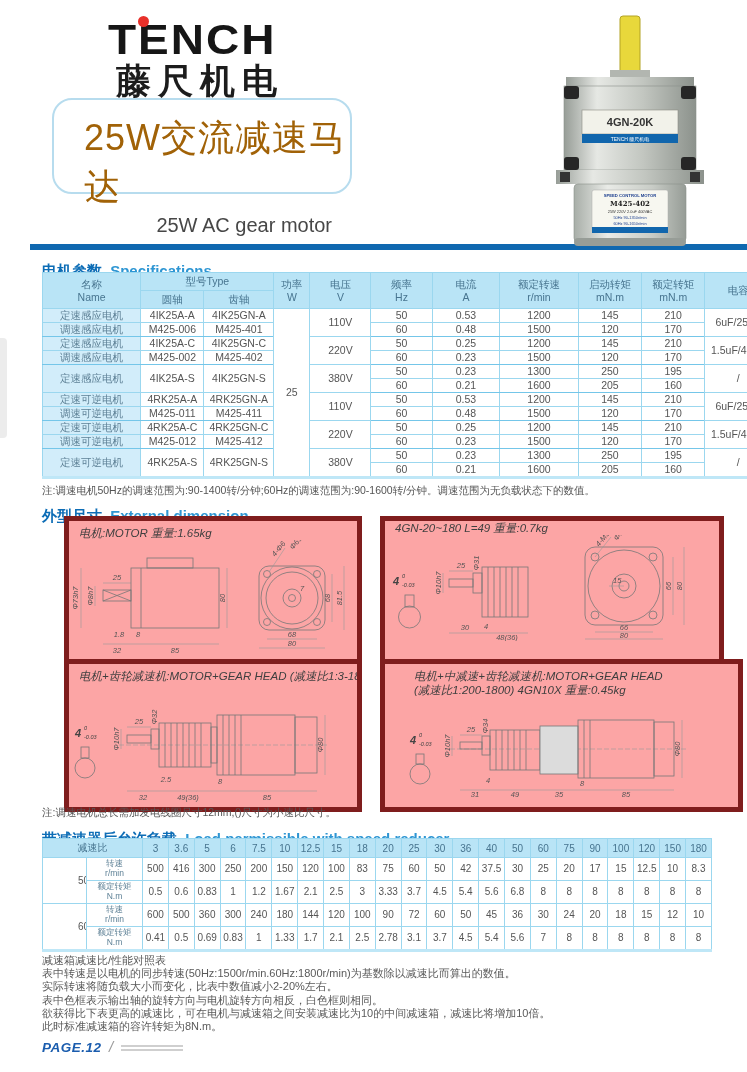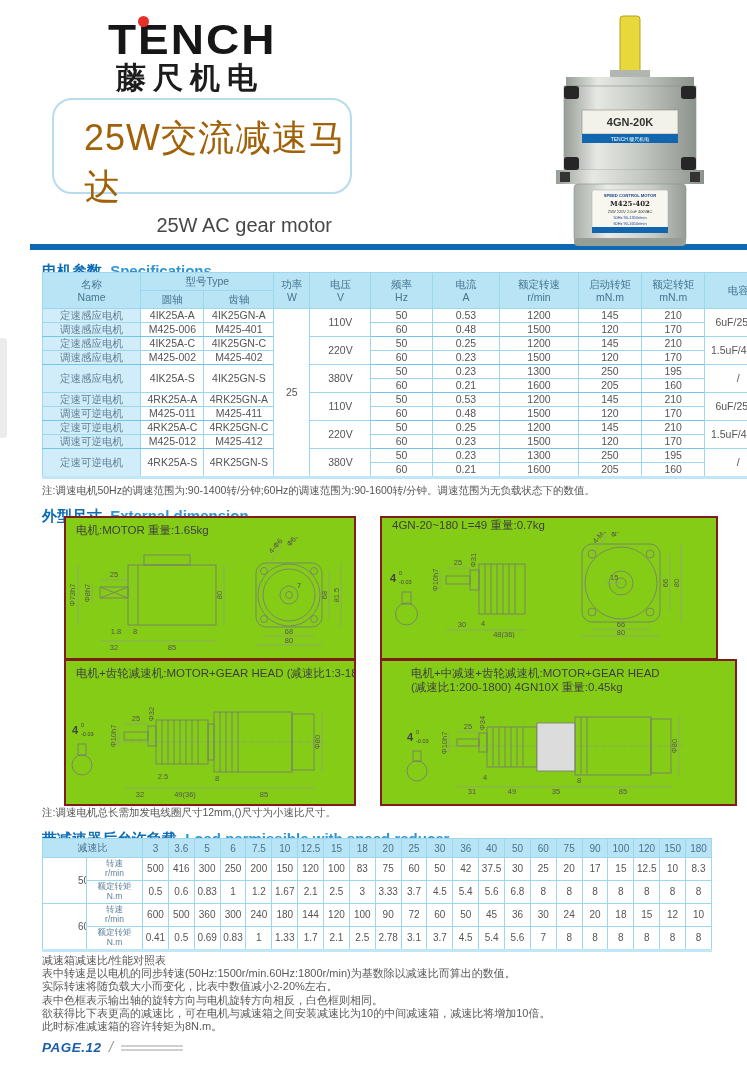--- a/index.html
+++ b/index.html
@@ -2,21 +2,21 @@
 <html><head>
 <meta charset="utf-8">
 <style>
   html,body{margin:0;padding:0;background:#fff;}
   .page{position:relative;width:747px;height:1072px;background:#fff;overflow:hidden;
         font-family:"Liberation Sans",sans-serif;}
   
   .logo-text{position:absolute;left:108px;top:12px;font-size:46px;font-weight:900;
              color:#161616;letter-spacing:2px;transform:scaleY(.92);}
   .logo-dot{position:absolute;left:138px;top:16px;width:11px;height:11px;border-radius:50%;background:#e8302a;}
-  .logo-sub{position:absolute;left:116px;top:58px;font-size:30px;font-weight:800;color:#1c1c1c;letter-spacing:7px;}
+  .logo-sub{position:absolute;left:116px;top:58px;font-size:35px;font-weight:800;color:#1c1c1c;letter-spacing:7px;}
   
   .title-box{position:absolute;left:52px;top:98px;width:296px;height:92px;border:2px solid #b7dcee;
              border-radius:20px;background:#fff;}
   .title-cn{margin:14px 0 2px 30px;font-size:36px;font-weight:400;color:#a16207;letter-spacing:1px;}
   .title-en{margin:2px 18px 0 0;font-size:20px;color:#474747;text-align:right;}
   
   .blue-bar{position:absolute;left:30px;top:244px;width:717px;height:6px;background:#0f68b0;z-index:1;}
   .side-tab{position:absolute;left:0;top:338px;width:7px;height:100px;background:#ececec;border-radius:0 4px 4px 0;}
   
   .photo{position:absolute;left:536px;top:14px;width:192px;height:236px;z-index:2;}
@@ -35,21 +35,21 @@
   .load{width:670px;top:838px;border-bottom:3px solid #bfe7f7;}
   .load th,.load td{border:1px solid #9bd7ef;text-align:center;padding:0;overflow:hidden;}
   .load th{background:#b9e4f6;color:#47748f;font-weight:normal;font-size:10px;height:18px;}
   .load td{color:#555;font-size:10px;height:22px;line-height:22px;white-space:nowrap;}
   .load td.freq{font-size:10px;padding-left:35px;}
   .load td.rowlab{font-size:8.5px;color:#5e8196;line-height:1.1;}
   .load td.rowlab div{line-height:1.15;}
   
   .note{position:absolute;left:42px;font-size:10.5px;color:#555;white-space:nowrap;}
   
-  .panel{position:absolute;background:#84cc16;border:2px solid #7f1d1d;overflow:hidden;}
+  .panel{position:absolute;background:#fca5a5;border:5px solid #7f1d1d;overflow:hidden;font-style:italic;}
   .panel-title{font-size:11.5px;color:#3f3f3f;padding:5px 8px 0 10px;line-height:1.25;white-space:nowrap;}
   .tl{stroke:#777;stroke-width:0.8;fill:none;}
   .dim{stroke:#999;stroke-width:0.6;fill:none;}
   .axis{stroke:#999;stroke-width:0.6;fill:none;stroke-dasharray:5 2;}
   .dt{font-size:7.5px;fill:#555;font-family:"Liberation Sans",sans-serif;}
   
   .footnotes{position:absolute;left:42px;top:954px;font-size:11px;color:#5a5a5a;line-height:13.2px;}
   
   .pagefoot{position:absolute;left:42px;top:1038px;}
   .pageno{font-style:italic;font-weight:800;color:#1b5dae;font-size:13.5px;letter-spacing:.5px;}

